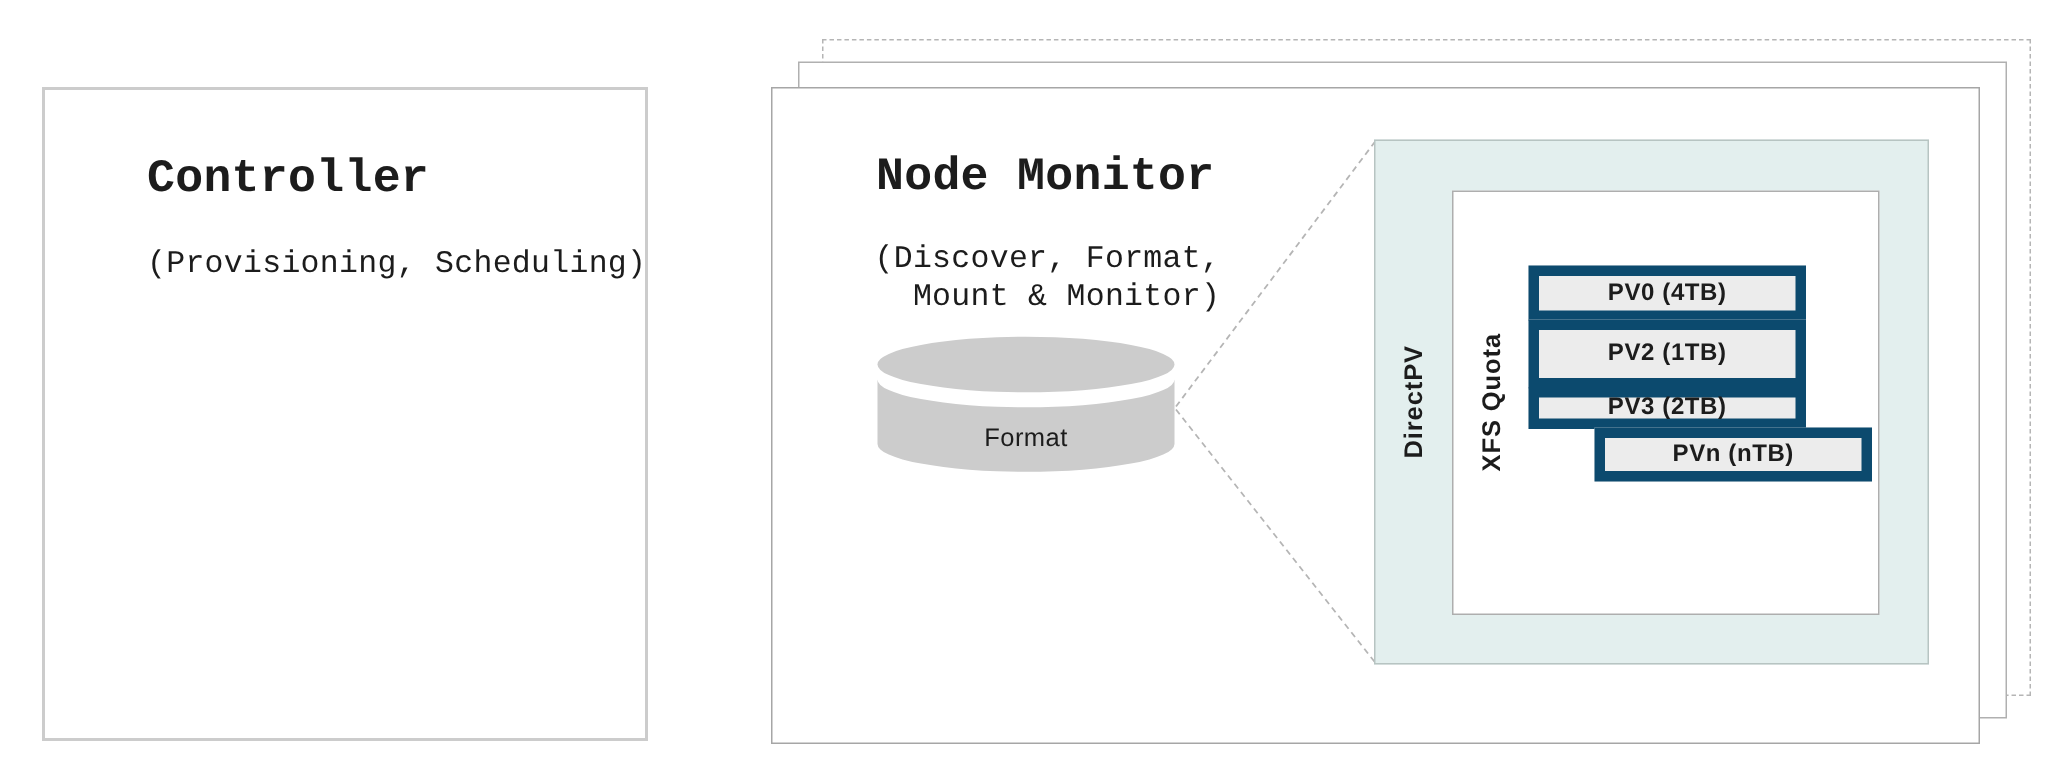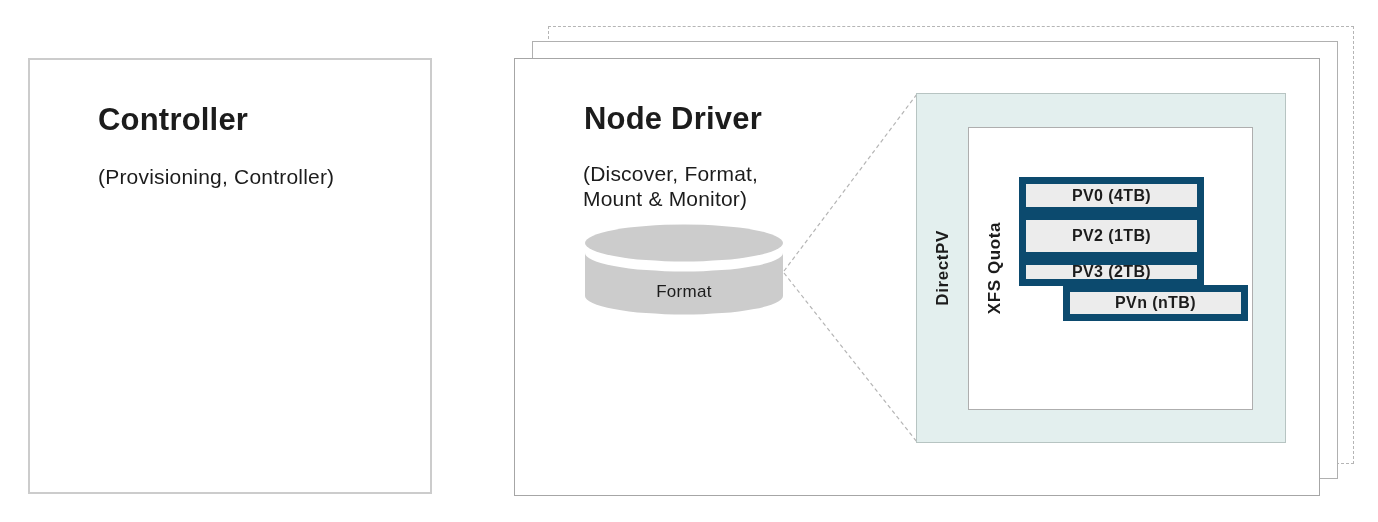--- a/index.html
+++ b/index.html
@@ -4,32 +4,32 @@
 <title>Diagram</title>
 <style>
   html,body{margin:0;padding:0;background:#ffffff;}
   .canvas{
     position:relative;width:1378px;height:522px;background:#ffffff;
     font-family:"Liberation Sans",sans-serif;color:#1c1c1c;overflow:hidden;
   }
   .canvas *, .canvas *:before, .canvas *:after{box-sizing:border-box;}
 
   
-  .panel{position:absolute;background:#ffffff;}
+  .panel{position:absolute;background:#ffffff;font-family:Liberation Mono, monospace;}
   .controller-box{left:28px;top:58px;width:404px;height:436px;border:2px solid #cccccc;}
   .node-box{left:514px;top:58px;width:806px;height:438px;border:1.5px solid #a6a6a6;}
   .ghost{position:absolute;width:806px;height:438px;}
   .ghost-middle{left:532px;top:41px;background:#ffffff;border:1.5px solid #b0b0b0;}
   .ghost-back{left:548px;top:26px;background:transparent;border:1.5px dashed #b5b5b5;}
 
   
   .title{position:absolute;left:68px;top:42px;font-size:31px;font-weight:600;letter-spacing:.2px;white-space:nowrap;}
   .subtitle{position:absolute;left:68px;top:104px;font-size:21px;font-weight:500;line-height:25px;letter-spacing:.2px;white-space:nowrap;}
   .node-box .title{left:69px;}
-  .node-box .subtitle{top:102px;}
+  .node-box .subtitle{top:102px;text-align:right;}
 
   
   .overlay{position:absolute;left:0;top:0;pointer-events:none;}
   .drive-label{
     position:absolute;left:584px;top:282px;width:200px;text-align:center;
     font-size:17px;font-weight:500;letter-spacing:.3px;
   }
 
   
   .directpv-box{
@@ -62,28 +62,28 @@
   .pv-row:nth-child(4){height:36px;margin-left:44px;}
   .pv-row:nth-child(5){height:38px;border-style:dashed;border-color:#9a9a9a;background:#bef264;}
 </style>
 </head>
 <body>
 
 <div class="canvas">
 
   <div class="panel controller-box">
     <div class="title">Controller</div>
-    <div class="subtitle">(Provisioning, Controller)</div>
+    <div class="subtitle">(Provisioning, Scheduling)</div>
   </div>
 
   <div class="ghost ghost-back"></div>
   <div class="ghost ghost-middle"></div>
 
   <div class="panel node-box">
-    <div class="title">Node Driver</div>
+    <div class="title">Node Monitor</div>
     <div class="subtitle">
       <span>(Discover, Format,</span><br>
       <span>Mount &amp; Monitor)</span>
     </div>
   </div>
 
   <svg class="overlay" width="1378" height="522" viewBox="0 0 1378 522">
     <line x1="784" y1="271" x2="917" y2="94" stroke="#b5b5b5" stroke-width="1.2" stroke-dasharray="4 3"></line>
     <line x1="784" y1="273" x2="917" y2="442" stroke="#b5b5b5" stroke-width="1.2" stroke-dasharray="4 3"></line>
     <path d="M585,253 A99,18.5 0 0 0 783,253 L783,296 A99,18.5 0 0 1 585,296 Z" fill="#cccccc"></path>

